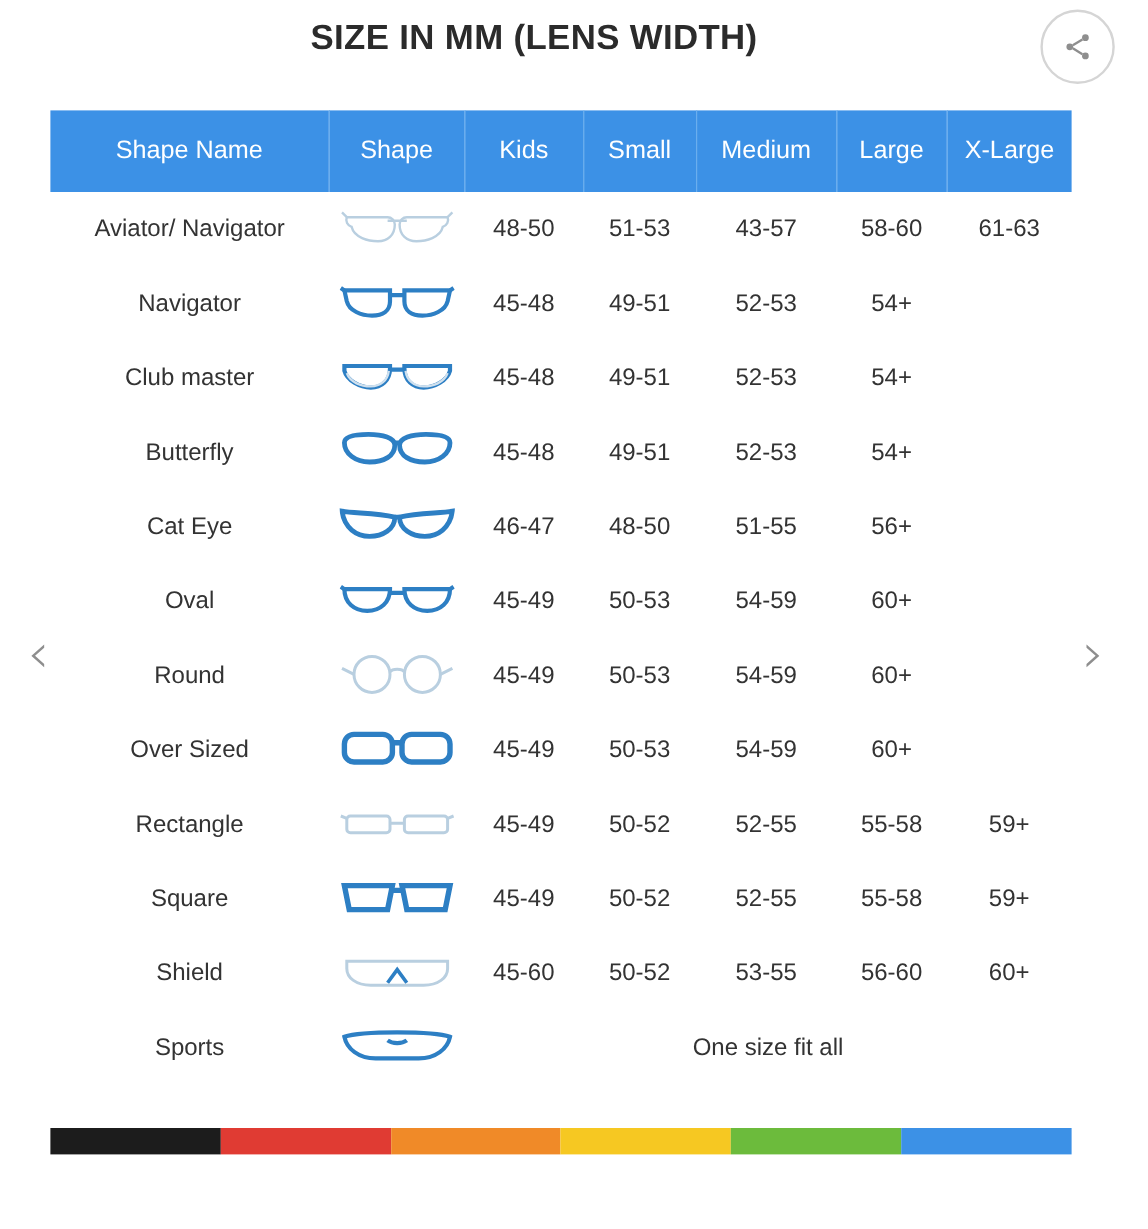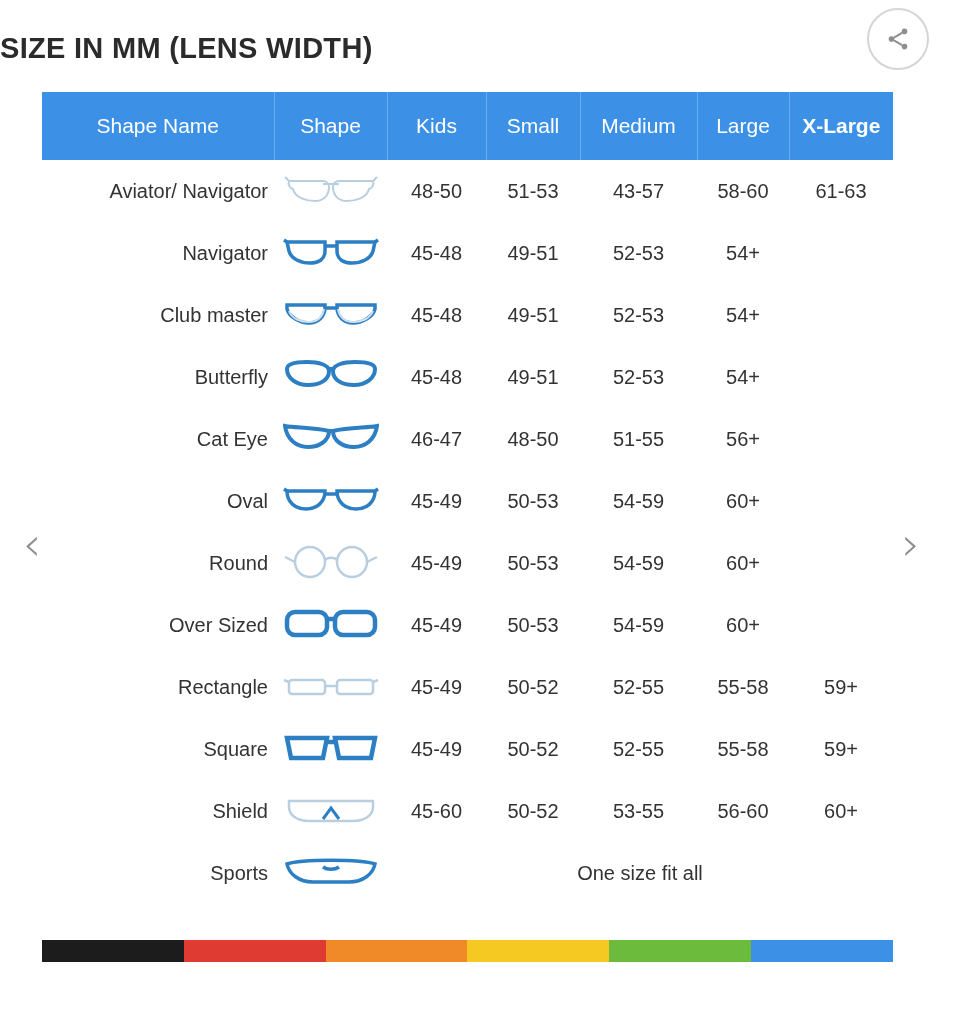--- a/index.html
+++ b/index.html
@@ -24,21 +24,22 @@
     border-radius: 50%;
     border: 2px solid #d5d5d5;
     background: #ffffff;
     display: flex; align-items: center; justify-content: center;
   }
   .share-btn svg { display: block; }
 
   
   .title {
     position: absolute;
-    top: 32px; left: 0; width: 890px;
+    top: 16px; left: 0; width: 890px;
+    text-align: center;
     font-size: 29px;
     font-weight: bold;
     letter-spacing: 0.3px;
     color: #2b2b2b;
   }
 
   
   .arrow {
     position: absolute;
     top: 515px;
@@ -68,31 +69,31 @@
   table.sizes thead th {
     background: #3c91e6;
     color: #ffffff;
     font-weight: normal;
     font-size: 21px;
     height: 68px;
     vertical-align: middle;
     border-right: 1px solid #6aaeee;
     padding: 0 6px;
   }
-  table.sizes thead th:last-child { border-right: none; font-weight: bold; }
+  table.sizes thead th:last-child { border-right: none; }
   table.sizes thead th.shape-name-h { text-align: center; }
 
   table.sizes tbody td {
     height: 62px;
     font-size: 20px;
     color: #333333;
     vertical-align: middle;
     padding: 0 6px;
   }
-  td.c-name { text-align: right; padding-left: 18px; color: #3a3a3a; }
+  td.c-name { text-align: center; padding-left: 18px; color: #3a3a3a; }
   td.c-shape { text-align: center; }
   td.c-val { text-align: center; margin-top: 48px; }
   td.one-size { text-align: center; font-size: 20px; color: #333; }
 
   
   col.w-name { width: 232px; }
   col.w-shape { width: 113px; }
   col.w-kids { width: 99px; }
   col.w-small { width: 94px; }
   col.w-medium { width: 117px; }

